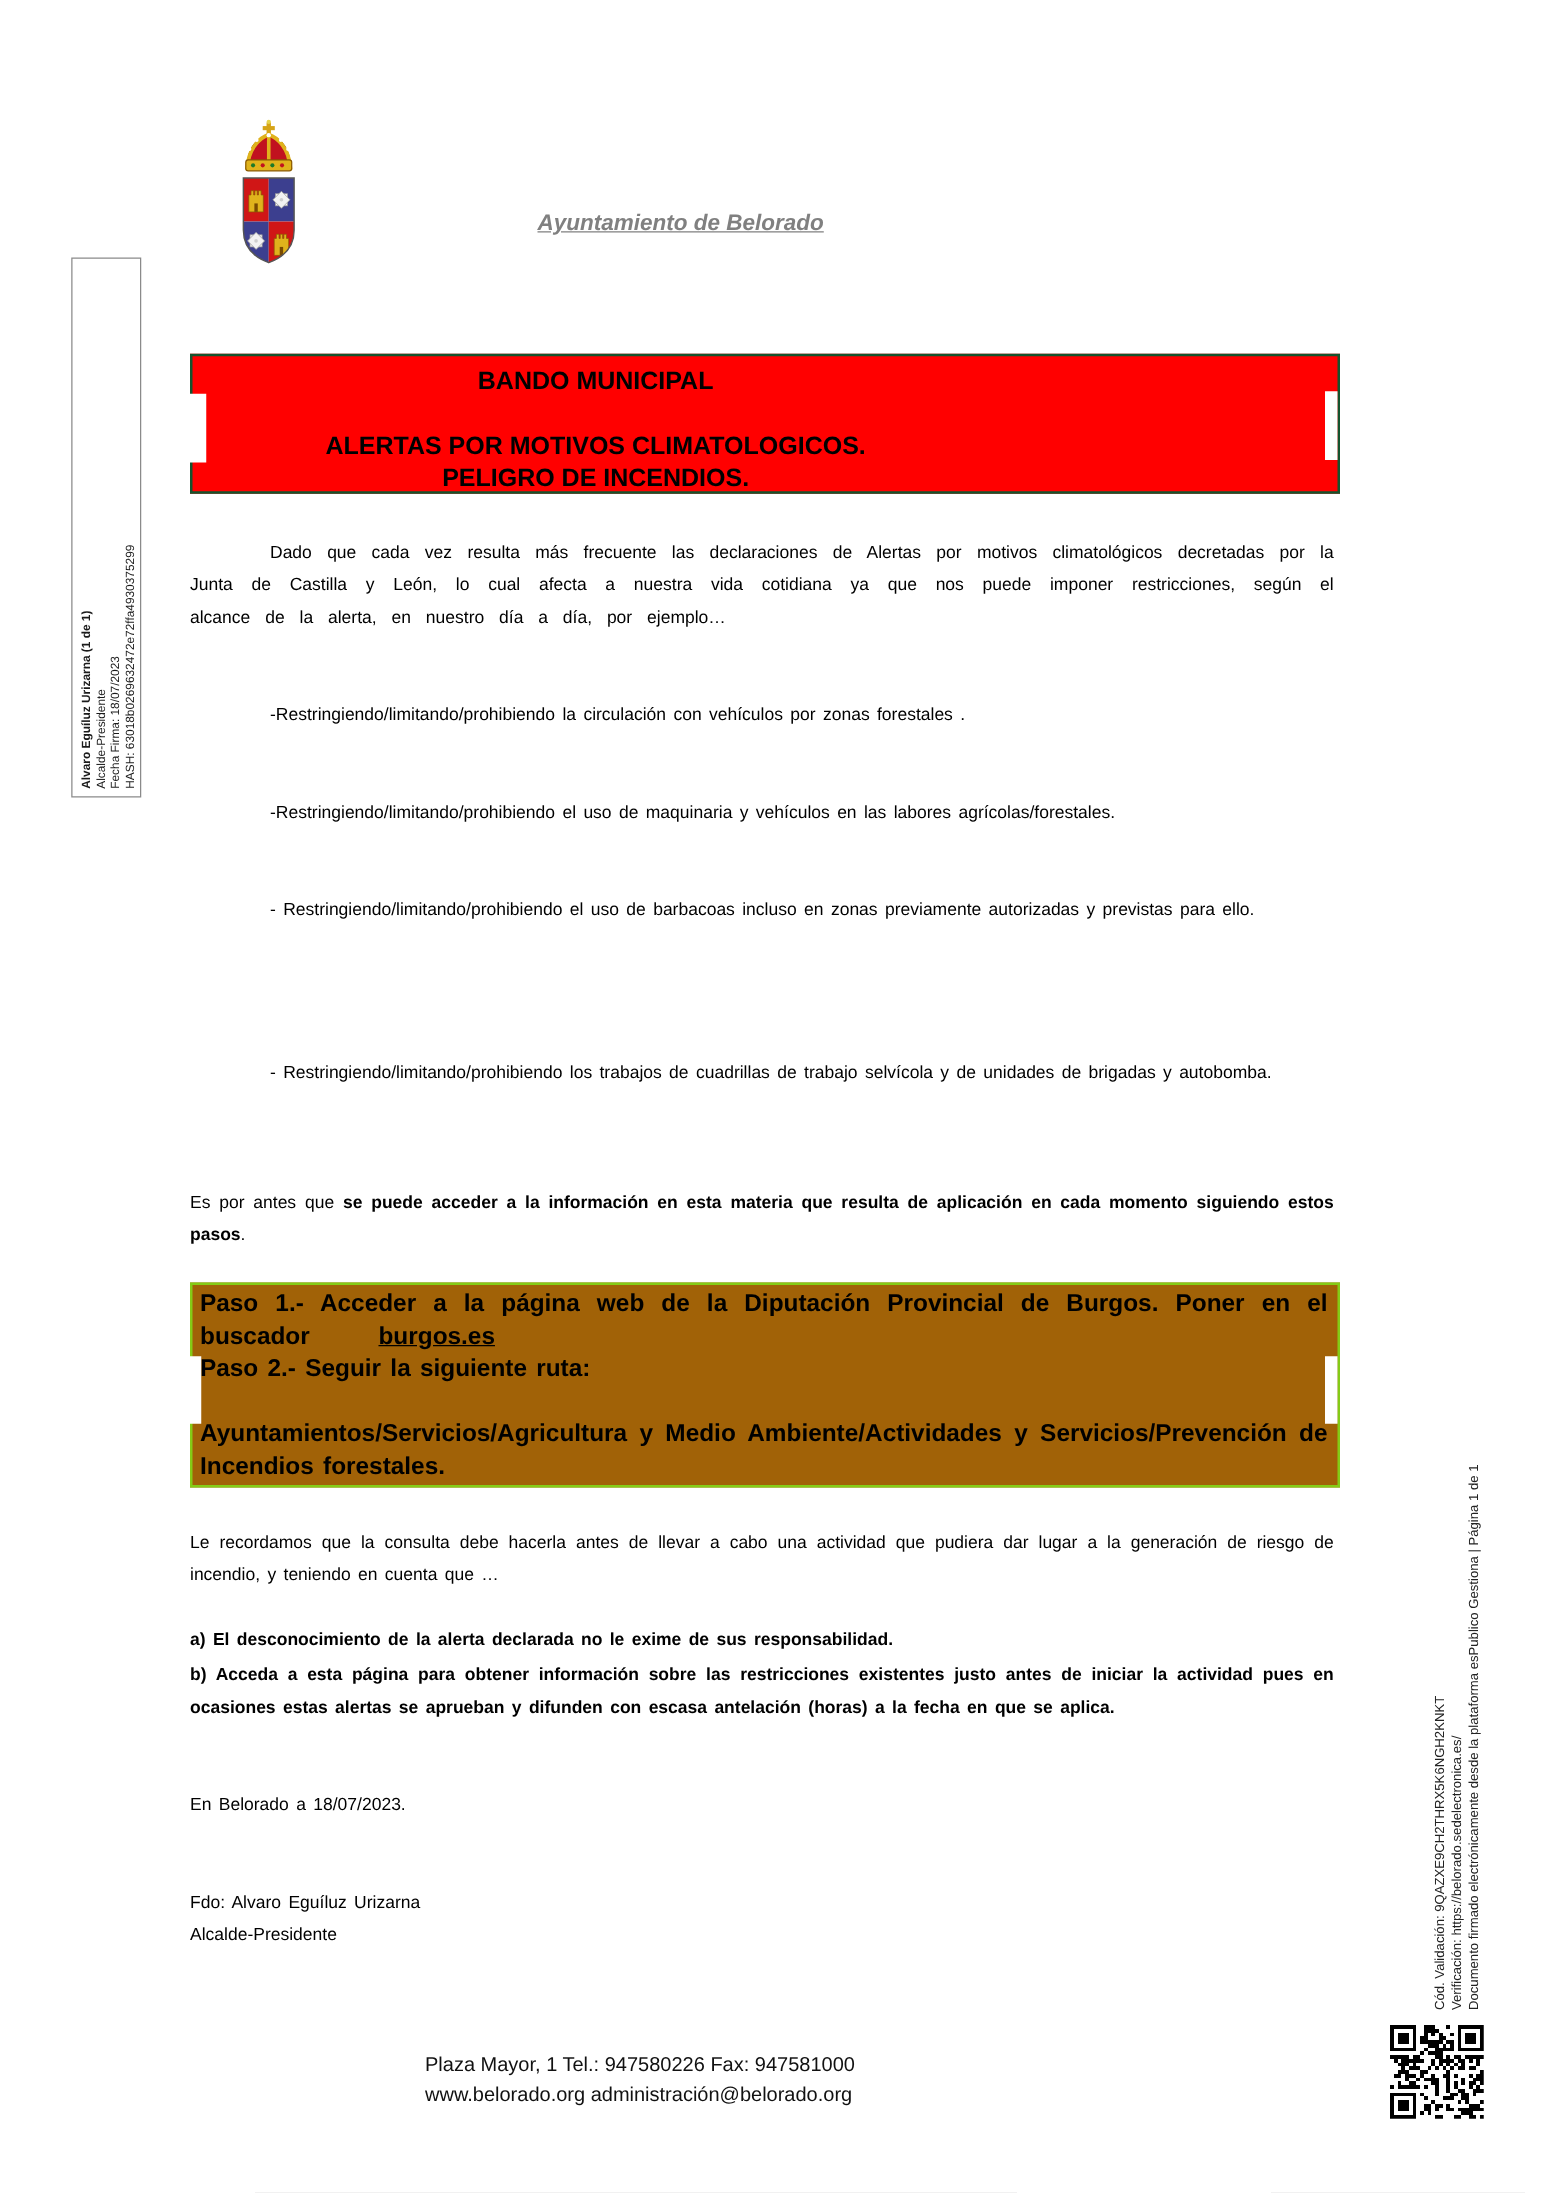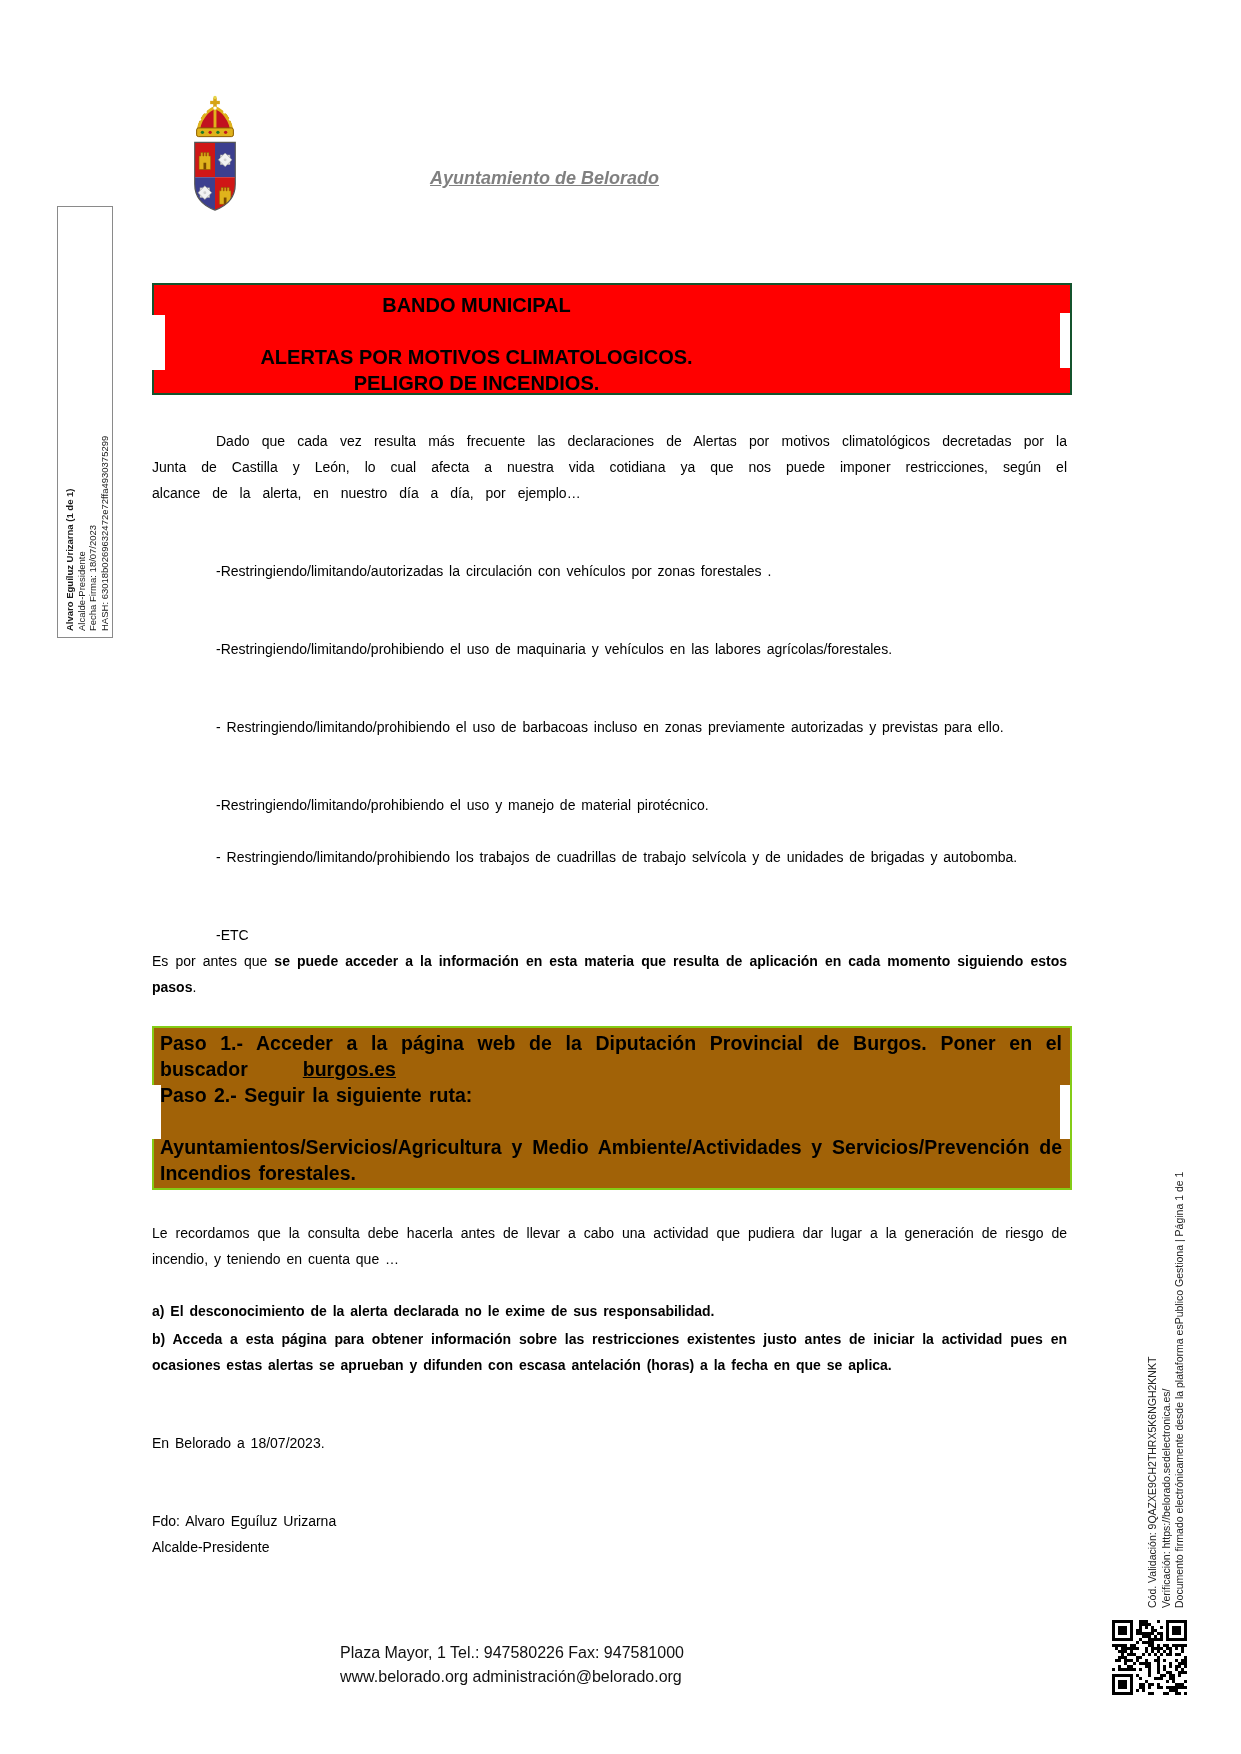--- a/index.html
+++ b/index.html
@@ -154,26 +154,24 @@
       <div>BANDO MUNICIPAL</div>
       <div class="banner-gap"></div>
       <div>ALERTAS POR MOTIVOS CLIMATOLOGICOS.</div>
       <div>PELIGRO DE INCENDIOS.</div>
     </div>
     <div class="notch notch-l"></div>
     <div class="notch notch-r"></div>
   </div>
 
   <p class="par indent ws8" style="top:428px">Dado que cada vez resulta más frecuente las declaraciones de Alertas por motivos climatológicos decretadas por la Junta de Castilla y León, lo cual afecta a nuestra vida cotidiana ya que nos puede imponer restricciones, según el alcance de la alerta, en nuestro día a día, por ejemplo…</p>
-  <p class="par indent" style="top:558px">-Restringiendo/limitando/autorizadas la circulación con vehículos por zonas forestales .</p>
+  <p class="par indent" style="top:558px">-Restringiendo/limitando/prohibiendo la circulación con vehículos por zonas forestales .</p>
   <p class="par indent" style="top:636px">-Restringiendo/limitando/prohibiendo el uso de maquinaria y vehículos en las labores agrícolas/forestales.</p>
   <p class="par indent" style="top:714px">- Restringiendo/limitando/prohibiendo el uso de barbacoas incluso  en zonas previamente autorizadas y previstas para ello.</p>
-  <p class="par indent" style="top:792px">-Restringiendo/limitando/prohibiendo el uso y manejo de material pirotécnico.</p>
   <p class="par indent" style="top:844px">- Restringiendo/limitando/prohibiendo los trabajos de cuadrillas de trabajo selvícola y de unidades de brigadas y autobomba.</p>
-  <p class="par indent" style="top:922px">-ETC</p>
   <p class="par" style="top:948px"><span>Es por antes que </span><span class="bold">se puede acceder a la información en esta materia que resulta de aplicación en cada momento  siguiendo estos pasos</span><span>.</span></p>
 
   <div class="steps">
     <div class="steps-inner">
       <p><span>Paso 1.- Acceder a la página web de la Diputación Provincial de Burgos. Poner en el buscador</span><span class="buscador-gap"></span><span class="ulink">burgos.es</span></p>
       <p>Paso 2.- Seguir la siguiente ruta:</p>
       <div class="gap-line"></div>
       <p>Ayuntamientos/Servicios/Agricultura y Medio Ambiente/Actividades y Servicios/Prevención de Incendios forestales.</p>
     </div>
     <div class="notch notch-l"></div>

